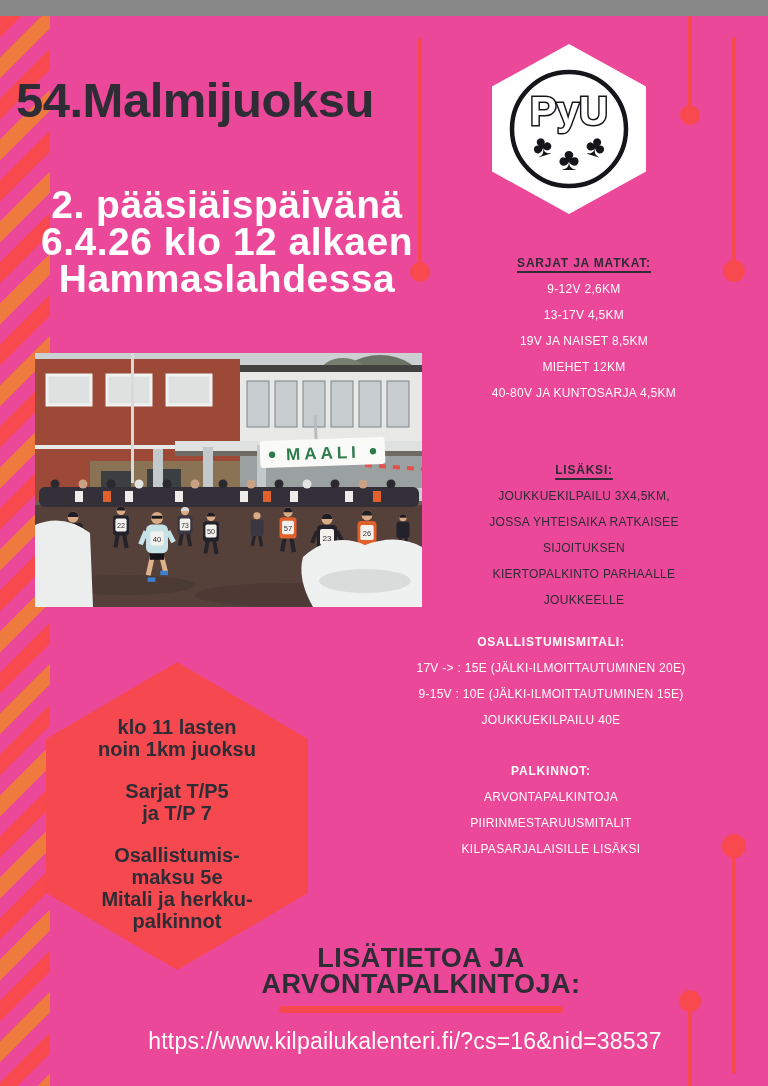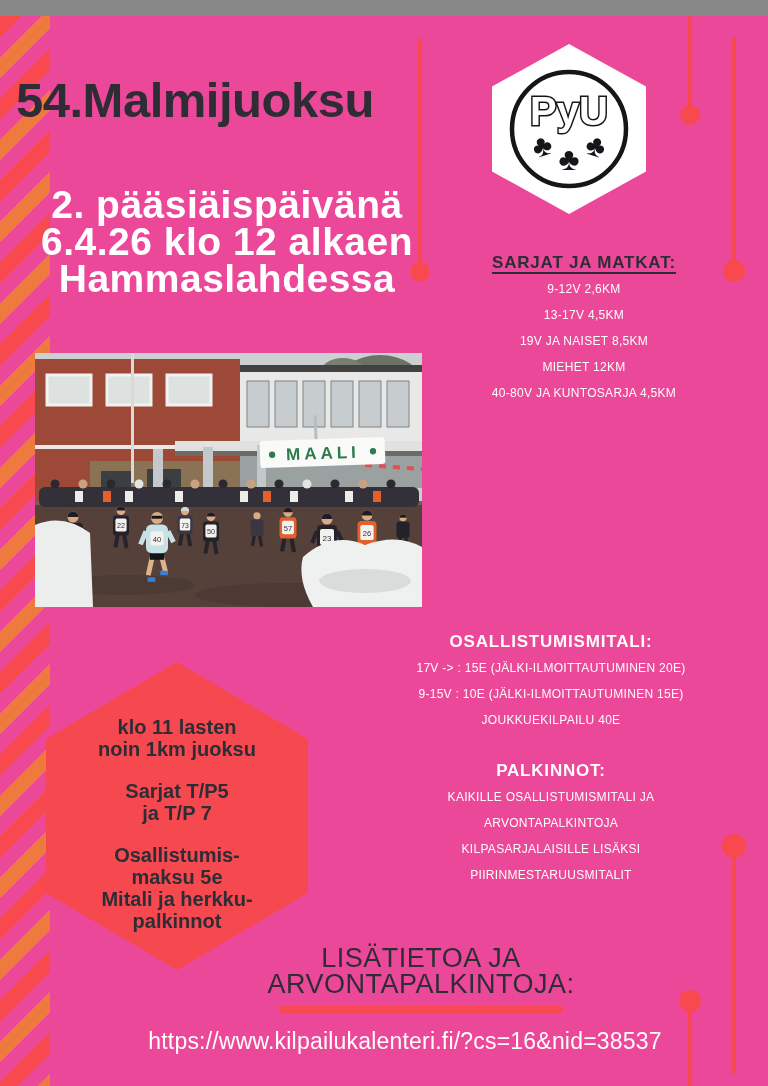--- a/index.html
+++ b/index.html
@@ -22,41 +22,41 @@
 
   .subtitle{left:27px;top:170px;width:400px;text-align:center;color:#FFFFFF;
     font-size:39px;font-weight:bold;letter-spacing:0.5px;line-height:37px;}
 
   .logo{left:492px;top:28px;width:156px;height:170px;}
 
   .photo{left:35px;top:337px;width:387px;height:254px;}
   .photo svg{display:block;}
 
   .col-block{text-align:center;line-height:26px;}
-  .col-head{font-size:17px;font-weight:bold;letter-spacing:0.8px;
+  .col-head{font-size:12px;font-weight:bold;letter-spacing:0.8px;
     text-decoration:underline;text-underline-offset:4px;text-decoration-thickness:2px;}
   .col-head.nound{text-decoration:none;}
   .dark{color:#2E2C35;}
   .white{color:#FFFDFA;}
   .ln{font-size:12px;letter-spacing:0.3px;}
 
   .b-sarjat{left:412px;top:234px;width:344px;}
   .b-lisaksi{left:412px;top:441px;width:344px;}
   .b-maksut{left:336px;top:613px;width:430px;}
   .b-palkinnot{left:336px;top:742px;width:430px;}
 
   .hexagon{left:46px;top:646px;width:262px;height:308px;background:#F6494F;
     clip-path:polygon(50% 0%,100% 25%,100% 75%,50% 100%,0% 75%,0% 25%);}
   .hex-text{position:absolute;left:0;top:54px;width:262px;text-align:center;
     color:#2E2C35;font-size:20px;font-weight:bold;line-height:22px;}
   .hex-group{margin-top:20px;text-align:center;}
   .hex-group:first-child{margin-top:0;}
 
   .footer-head{left:181px;top:929px;width:480px;text-align:center;color:#2E2C35;
-    font-size:27px;font-weight:normal;line-height:26px;letter-spacing:0.5px;}
+    font-size:27px;font-weight:bold;line-height:26px;letter-spacing:0.5px;}
   .footer-bar{left:279px;top:990px;width:284px;height:7px;background:#F8494F;border-radius:3px;}
   .footer-url{left:1px;top:1012px;width:808px;text-align:center;color:#FFFDFA;
     font-size:23px;letter-spacing:0.2px;}
   .footer-url{width:766px;left:22px;}
 
   .bottom-strip{left:0;top:1080px;width:768px;height:6px;background:#2F5356;}
 </style>
 </head>
 <body>
 
@@ -264,34 +264,41 @@
 
   <div class="abs col-block b-sarjat">
     <div class="col-head dark">SARJAT JA MATKAT:</div>
     <div class="ln white">9-12V 2,6KM</div>
     <div class="ln white">13-17V 4,5KM</div>
     <div class="ln white">19V JA NAISET 8,5KM</div>
     <div class="ln white">MIEHET 12KM</div>
     <div class="ln white">40-80V JA KUNTOSARJA 4,5KM</div>
   </div>
 
+  <div class="abs col-block b-lisaksi">
+    <div class="col-head dark">LISÄKSI:</div>
+    <div class="ln dark">JOUKKUEKILPAILU 3X4,5KM,</div>
+    <div class="ln dark">JOSSA YHTEISAIKA RATKAISEE</div>
+    <div class="ln dark">SIJOITUKSEN</div>
+    <div class="ln dark">KIERTOPALKINTO PARHAALLE</div>
+    <div class="ln dark">JOUKKEELLE</div>
+  </div>
 
   <div class="abs col-block b-maksut">
     <div class="col-head nound white">OSALLISTUMISMITALI:</div>
     <div class="ln white">17V -&gt; : 15E (JÄLKI-ILMOITTAUTUMINEN 20E)</div>
     <div class="ln white">9-15V : 10E (JÄLKI-ILMOITTAUTUMINEN 15E)</div>
     <div class="ln white">JOUKKUEKILPAILU 40E</div>
   </div>
 
   <div class="abs col-block b-palkinnot">
     <div class="col-head nound white">PALKINNOT:</div>
-    <div class="ln white">KAIKILLE OSALLISTUMISMITALI JA</div>
     <div class="ln white">ARVONTAPALKINTOJA</div>
+    <div class="ln white">PIIRINMESTARUUSMITALIT</div>
     <div class="ln white">KILPASARJALAISILLE LISÄKSI</div>
-    <div class="ln white">PIIRINMESTARUUSMITALIT</div>
   </div>
 
   <div class="abs hexagon">
     <div class="hex-text">
       <div class="hex-group">
         <div>klo 11 lasten</div>
         <div>noin 1km juoksu</div>
       </div>
       <div class="hex-group">
         <div>Sarjat T/P5</div>

